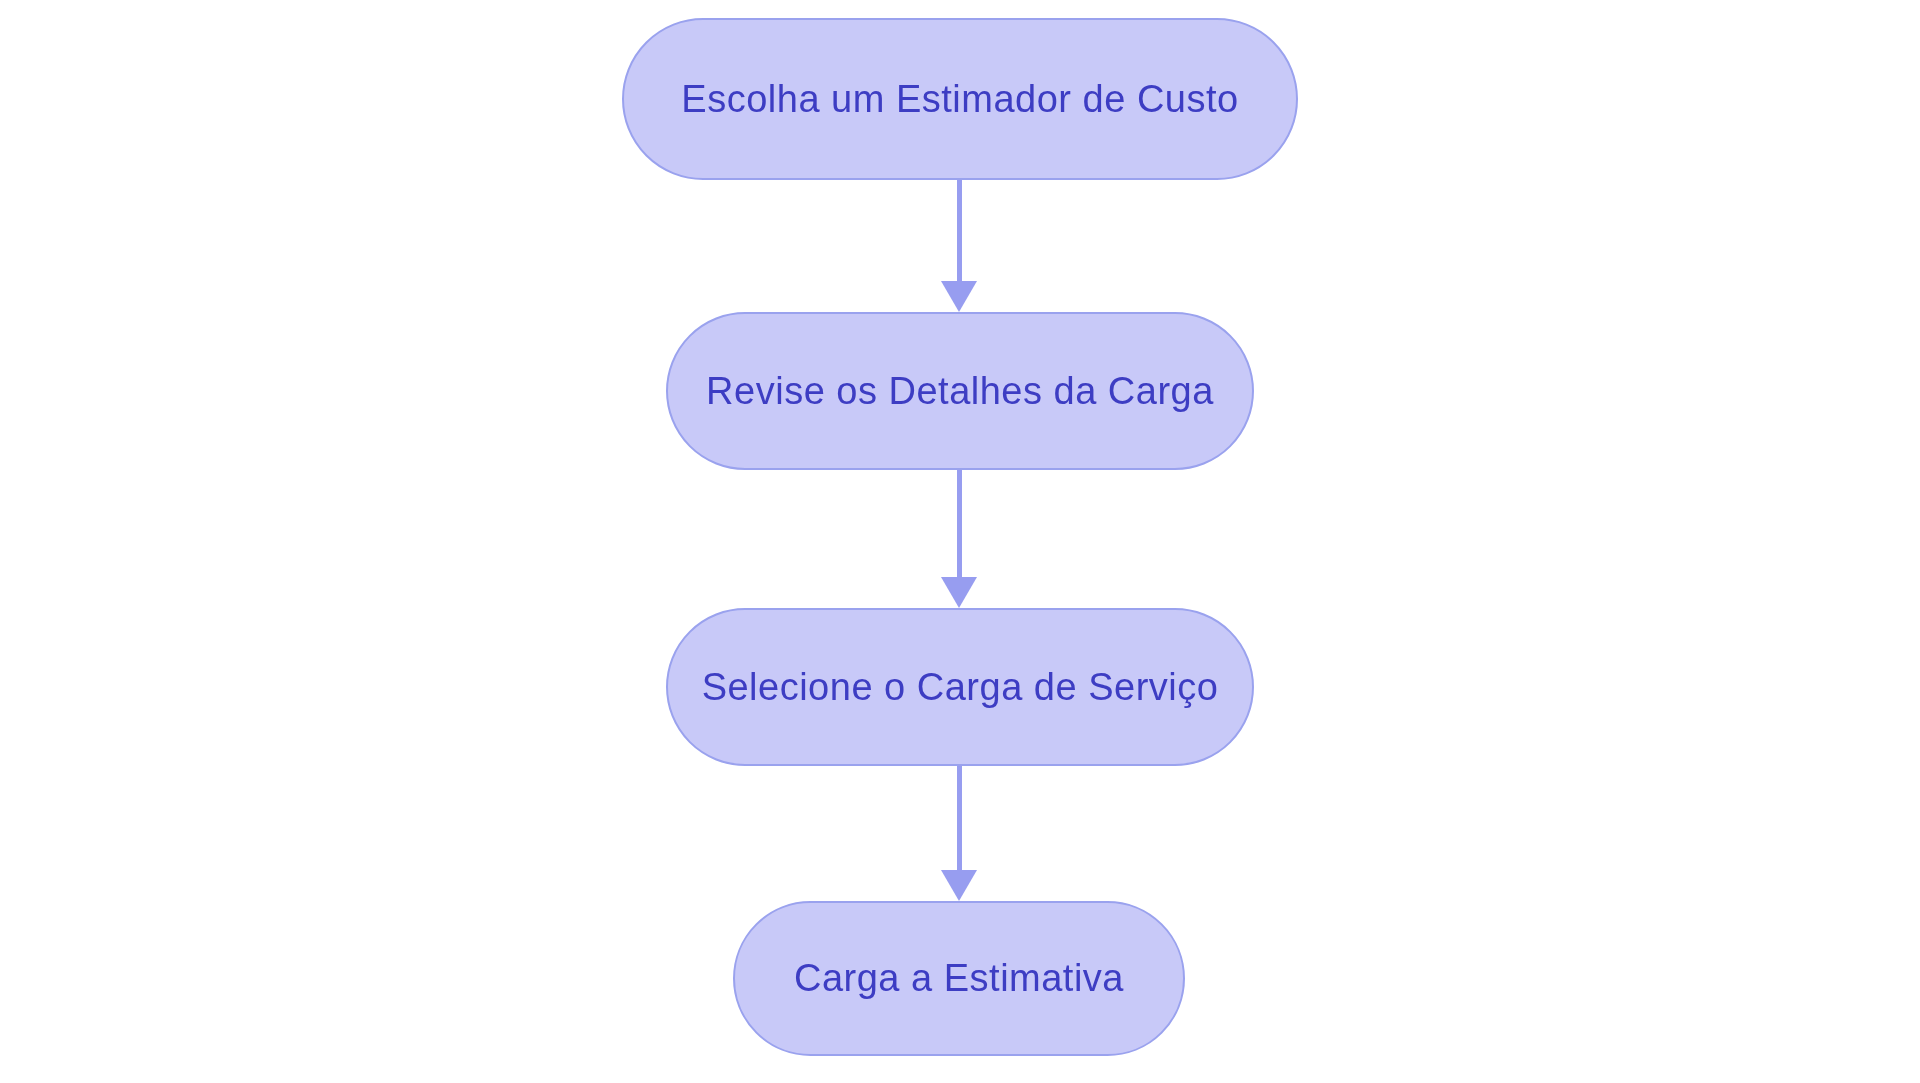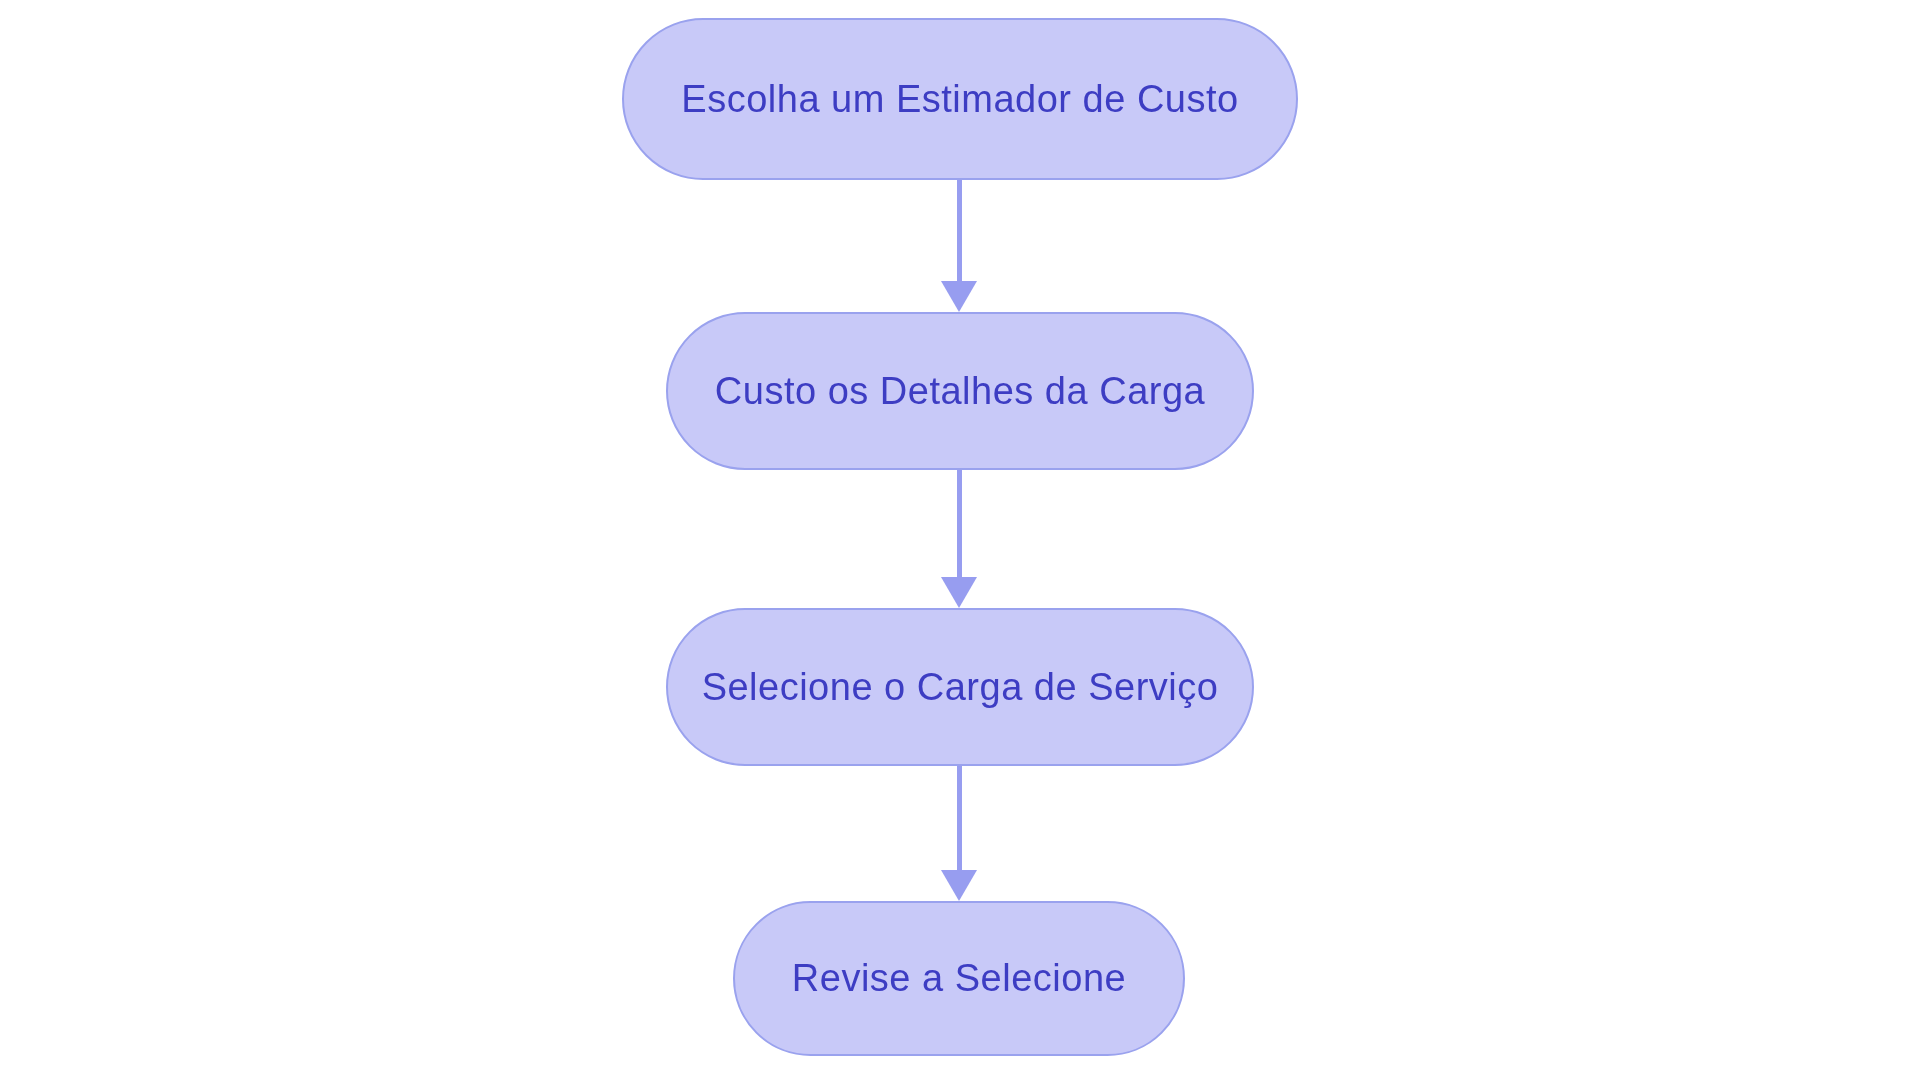--- a/index.html
+++ b/index.html
@@ -75,34 +75,34 @@
   <div class="node node-1">
     <span class="node-label">Escolha um Estimador de Custo</span>
   </div>
 
   <div class="edge edge-1">
     <div class="edge-line"></div>
     <div class="edge-head"></div>
   </div>
 
   <div class="node node-2">
-    <span class="node-label">Custo os Detalhes da Carga</span>
+    <span class="node-label">Revise os Detalhes da Carga</span>
   </div>
 
   <div class="edge edge-2">
     <div class="edge-line"></div>
     <div class="edge-head"></div>
   </div>
 
   <div class="node node-3">
     <span class="node-label">Selecione o Carga de Serviço</span>
   </div>
 
   <div class="edge edge-3">
     <div class="edge-line"></div>
     <div class="edge-head"></div>
   </div>
 
   <div class="node node-4">
-    <span class="node-label">Revise a Selecione</span>
+    <span class="node-label">Carga a Estimativa</span>
   </div>
 
 </div>
 
 </body></html>

